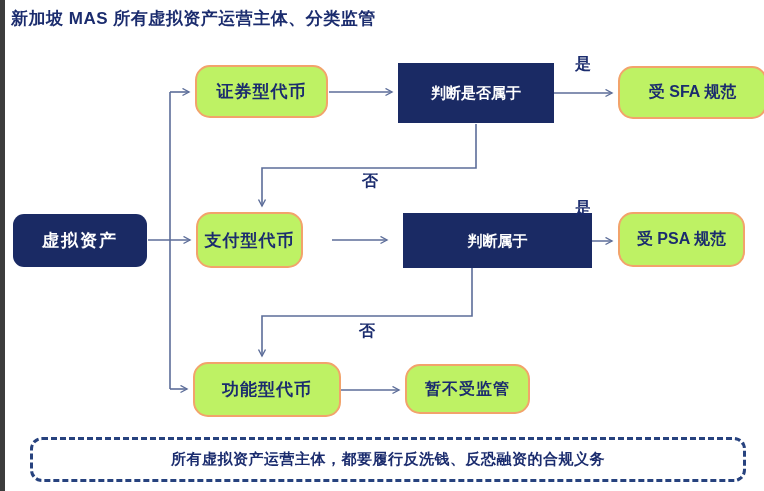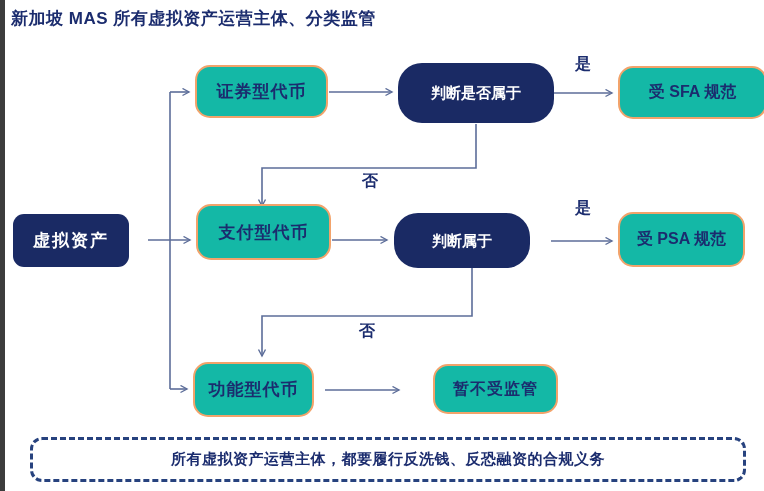--- a/index.html
+++ b/index.html
@@ -32,33 +32,33 @@
   }
   .connectors .arrowhead { stroke: var(--line); stroke-width: 1.4; fill: none; }
   .box {
     position: absolute; display: flex; align-items: center; justify-content: center;
     font-weight: bold; text-align: center;
   }
   .navy-box {
     background: var(--navy); color: #ffffff; border-radius: 11px;
   }
   .orange-box {
-    background: #14b8a6; color: var(--text-navy);
+    background: #bef264; color: var(--text-navy);
     border: 2px solid var(--orange); border-radius: 15px;
   }
-  .decision { flex-direction: column; font-size: 15px; line-height: 1.3; border-radius: 24px; }
-  .root-box     { left: 13px;  top: 214px; width: 116px; height: 53px; font-size: 17px; letter-spacing: 2px; }
+  .decision { flex-direction: column; font-size: 15px; line-height: 1.3; border-radius: 0; }
+  .root-box     { left: 13px;  top: 214px; width: 134px; height: 53px; font-size: 17px; letter-spacing: 2px; }
   .security-box { left: 195px; top: 65px;  width: 133px; height: 53px; font-size: 17px; letter-spacing: 1px; }
   .decision1    { left: 398px; top: 63px;  width: 156px; height: 60px; }
   .sfa-box      { left: 618px; top: 66px;  width: 149px; height: 53px; font-size: 16px; }
-  .payment-box  { left: 196px; top: 204px; width: 135px; height: 56px; font-size: 17px; letter-spacing: 1px; }
-  .decision2    { left: 394px; top: 213px; width: 136px; height: 55px; text-align: right; }
+  .payment-box  { left: 196px; top: 212px; width: 107px; height: 56px; font-size: 17px; letter-spacing: 1px; }
+  .decision2    { left: 403px; top: 213px; width: 189px; height: 55px; text-align: right; }
   .psa-box      { left: 618px; top: 212px; width: 127px; height: 55px; font-size: 16px; }
-  .utility-box  { left: 193px; top: 362px; width: 121px; height: 55px; font-size: 17px; letter-spacing: 1px; }
-  .none-box     { left: 405px; top: 364px; width: 125px; height: 50px; font-size: 16px; letter-spacing: 1px; margin-left: 28px; }
+  .utility-box  { left: 193px; top: 362px; width: 148px; height: 55px; font-size: 17px; letter-spacing: 1px; }
+  .none-box     { left: 405px; top: 364px; width: 125px; height: 50px; font-size: 16px; letter-spacing: 1px; }
   .edge-label {
     position: absolute; font-size: 16px; font-weight: bold; color: var(--text-navy);
     width: 26px; text-align: center;
   }
   .yes1 { left: 570px; top: 54px; }
   .no1  { left: 357px; top: 171px; }
   .yes2 { left: 570px; top: 198px; }
   .no2  { left: 354px; top: 321px; }
   .footer-note {
     position: absolute; left: 30px; top: 437px; width: 716px; height: 45px;

